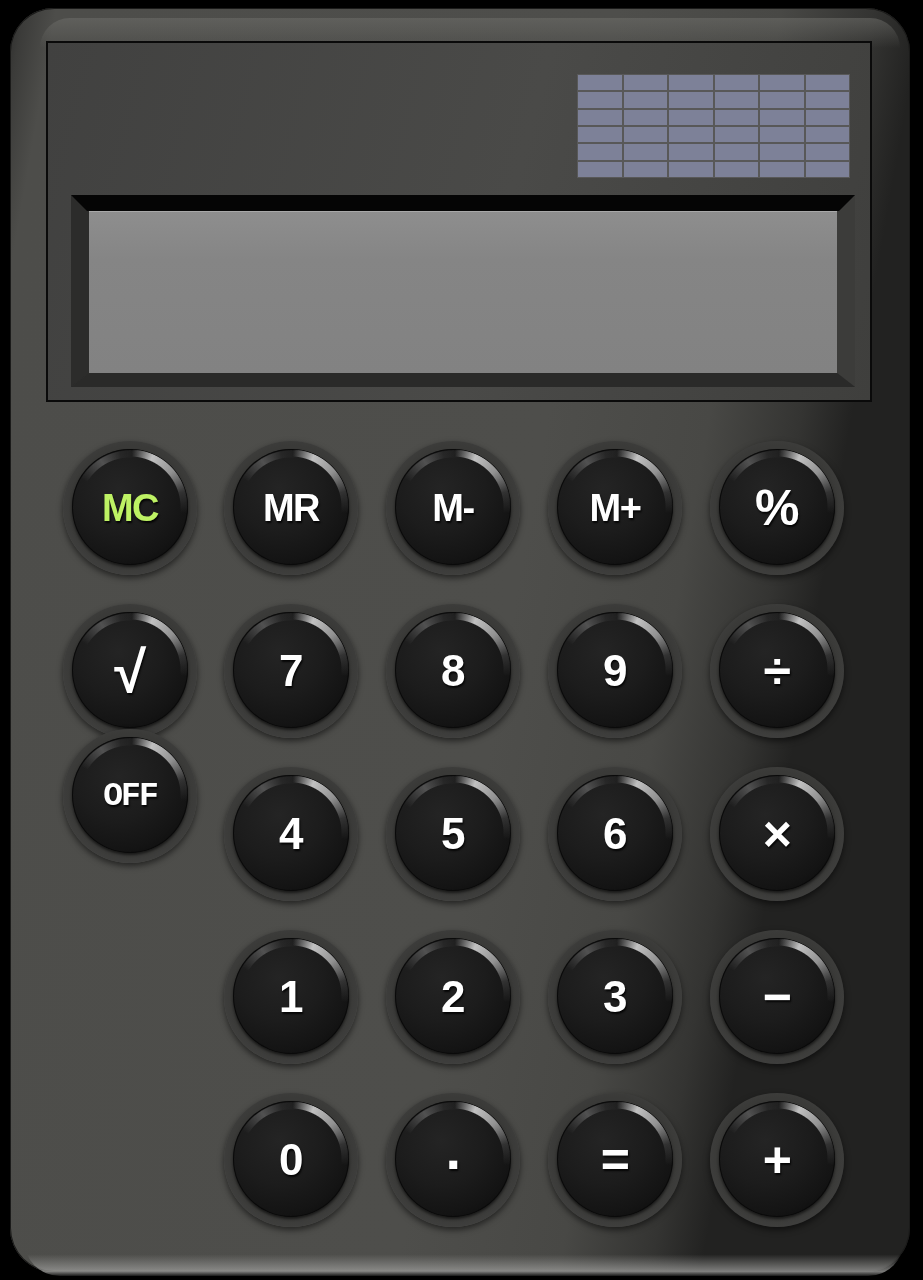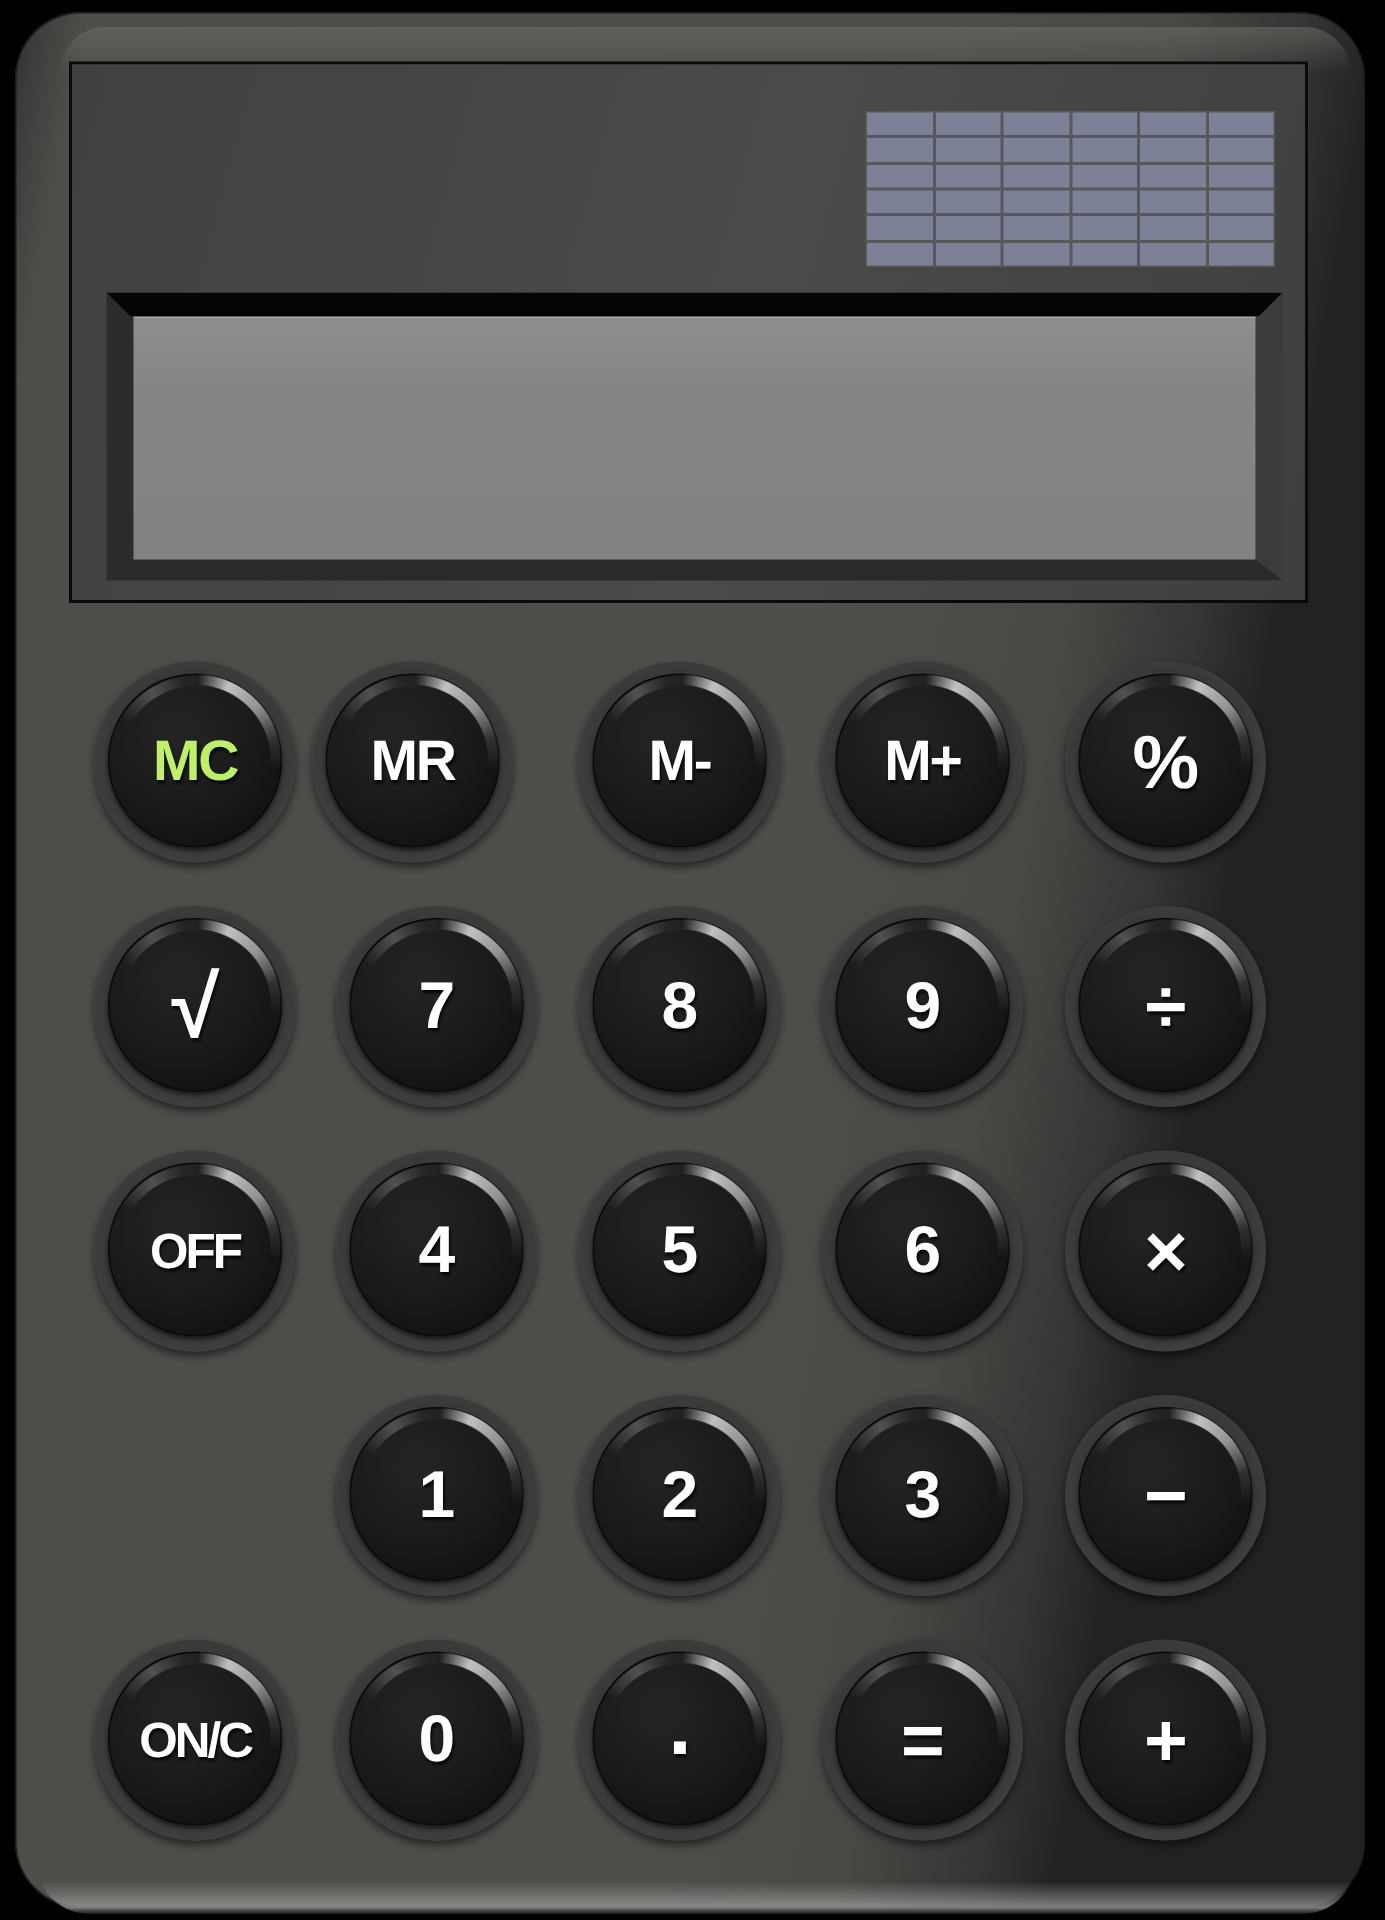--- a/index.html
+++ b/index.html
@@ -326,21 +326,21 @@
   </div>
 
   <div class="keypad" id="keypad">
       <div class="key" style="left: 63px; top: 441px;">
         <div class="key-socket"></div>
         <div class="key-cap"></div>
         <div class="key-arc"></div>
         <div class="key-arc2"></div>
         <div class="key-label sm" style="color: #bef264;">MC</div>
       </div>
-      <div class="key" style="left: 208px; top: 441px;">
+      <div class="key" style="left: 224px; top: 441px;">
         <div class="key-socket"></div>
         <div class="key-cap"></div>
         <div class="key-arc"></div>
         <div class="key-arc2"></div>
         <div class="key-label sm" style="color: rgb(255, 255, 255);">MR</div>
       </div>
       <div class="key" style="left: 386px; top: 441px;">
         <div class="key-socket"></div>
         <div class="key-cap"></div>
         <div class="key-arc"></div>
@@ -389,21 +389,21 @@
         <div class="key-arc2"></div>
         <div class="key-label" style="color: rgb(255, 255, 255);">9</div>
       </div>
       <div class="key" style="left: 710px; top: 604px;">
         <div class="key-socket"></div>
         <div class="key-cap"></div>
         <div class="key-arc"></div>
         <div class="key-arc2"></div>
         <div class="key-label op" style="color: rgb(255, 255, 255);">÷</div>
       </div>
-      <div class="key" style="left: 63px; top: 767px;">
+      <div class="key" style="left: 63px; top: 729px; font-family: Liberation Mono, monospace;">
         <div class="key-socket"></div>
         <div class="key-cap"></div>
         <div class="key-arc"></div>
         <div class="key-arc2"></div>
         <div class="key-label xs" style="color: rgb(255, 255, 255);">OFF</div>
       </div>
       <div class="key" style="left: 224px; top: 767px;">
         <div class="key-socket"></div>
         <div class="key-cap"></div>
         <div class="key-arc"></div>
@@ -452,27 +452,20 @@
         <div class="key-arc2"></div>
         <div class="key-label" style="color: rgb(255, 255, 255);">3</div>
       </div>
       <div class="key" style="left: 710px; top: 930px;">
         <div class="key-socket"></div>
         <div class="key-cap"></div>
         <div class="key-arc"></div>
         <div class="key-arc2"></div>
         <div class="key-label op" style="color: rgb(255, 255, 255);">−</div>
       </div>
-      <div class="key" style="left: 63px; top: 1093px;">
-        <div class="key-socket"></div>
-        <div class="key-cap"></div>
-        <div class="key-arc"></div>
-        <div class="key-arc2"></div>
-        <div class="key-label xs" style="color: rgb(255, 255, 255);">ON/C</div>
-      </div>
       <div class="key" style="left: 224px; top: 1093px;">
         <div class="key-socket"></div>
         <div class="key-cap"></div>
         <div class="key-arc"></div>
         <div class="key-arc2"></div>
         <div class="key-label" style="color: rgb(255, 255, 255);">0</div>
       </div>
       <div class="key" style="left: 386px; top: 1093px;">
         <div class="key-socket"></div>
         <div class="key-cap"></div>

